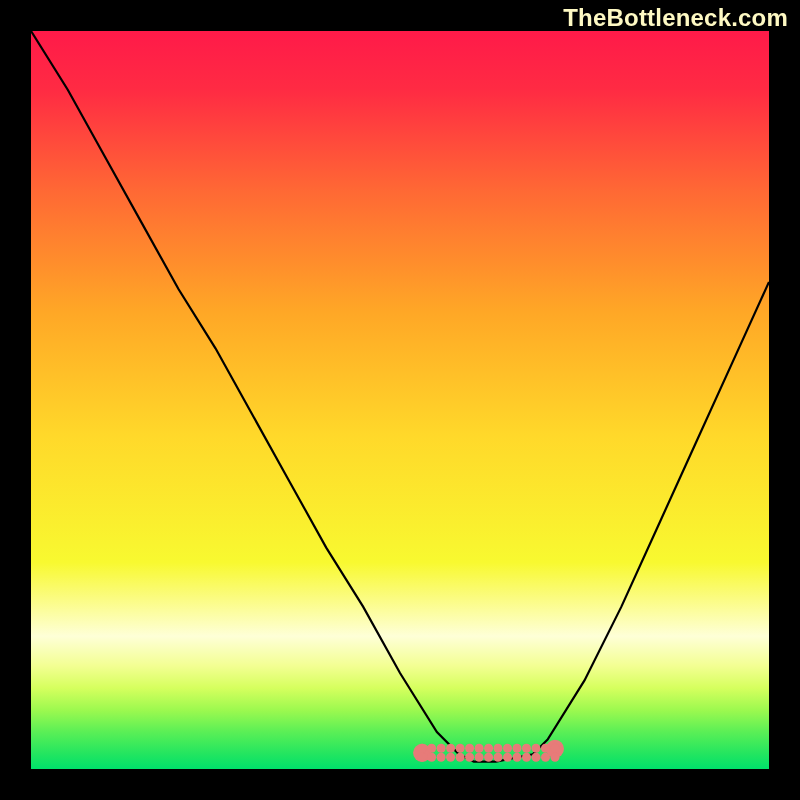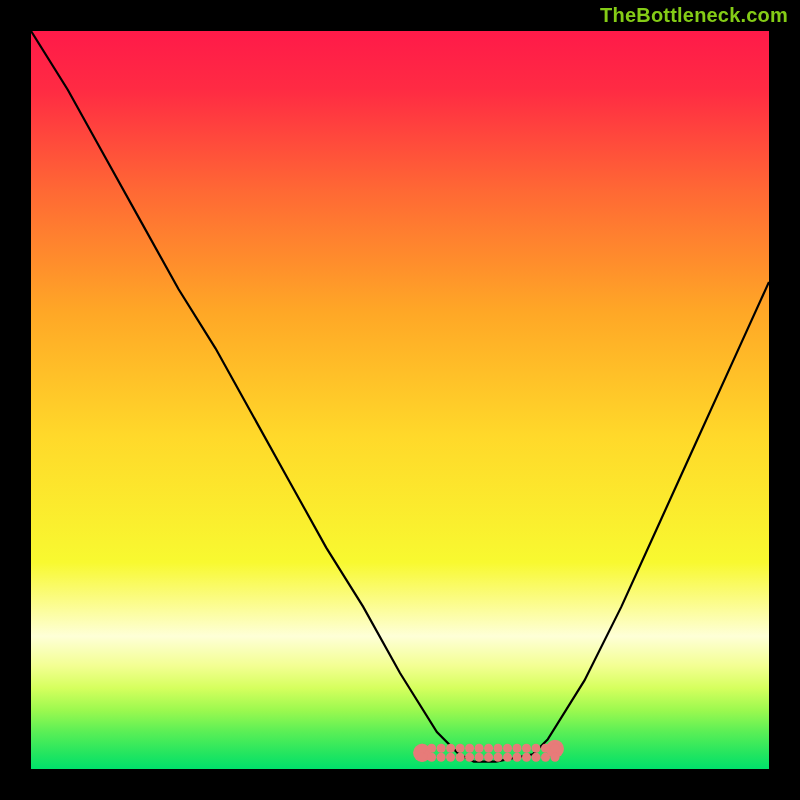--- a/index.html
+++ b/index.html
@@ -14,22 +14,22 @@
   .stage {
     position: relative;
     width: 800px;
     height: 800px;
     background: #000;
   }
   .watermark {
     position: absolute;
     top: 4px;
     right: 12px;
-    color: #84cc16;
-    font-size: 20px;
+    color: #fef9c3;
+    font-size: 24px;
     font-weight: 600;
     letter-spacing: 0.2px;
     z-index: 30;
   }
   .plot-area {
     position: absolute;
     left: 31px;
     top: 31px;
     width: 738px;
     height: 738px;

